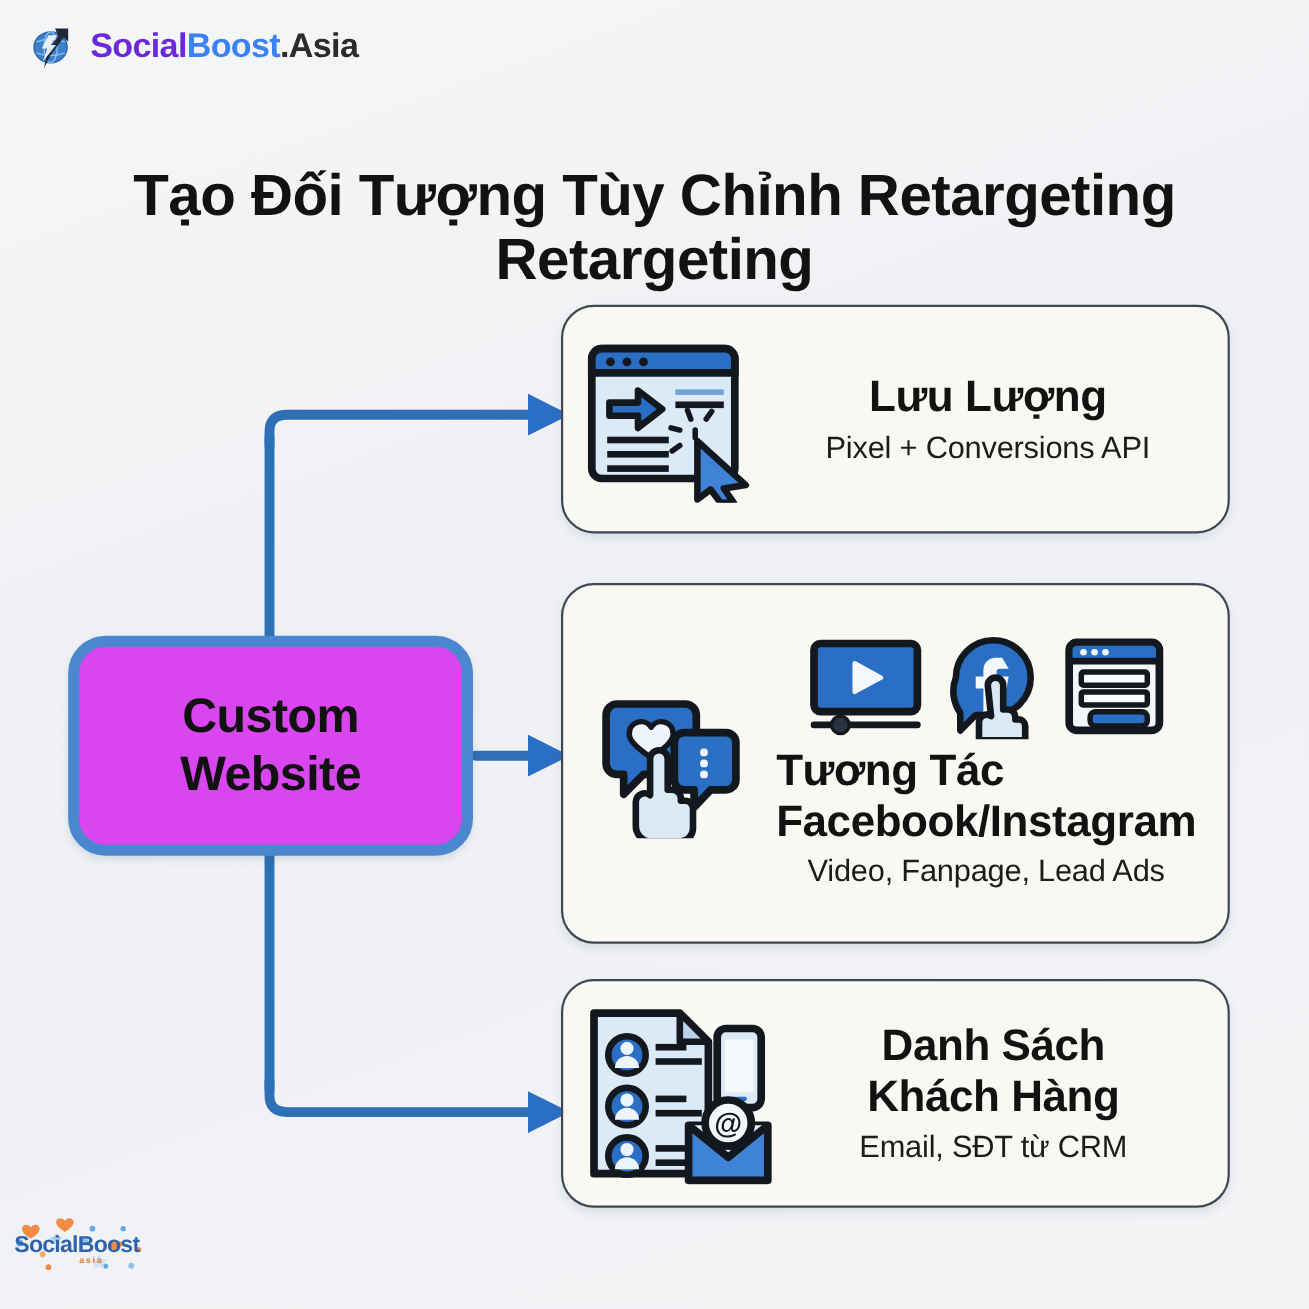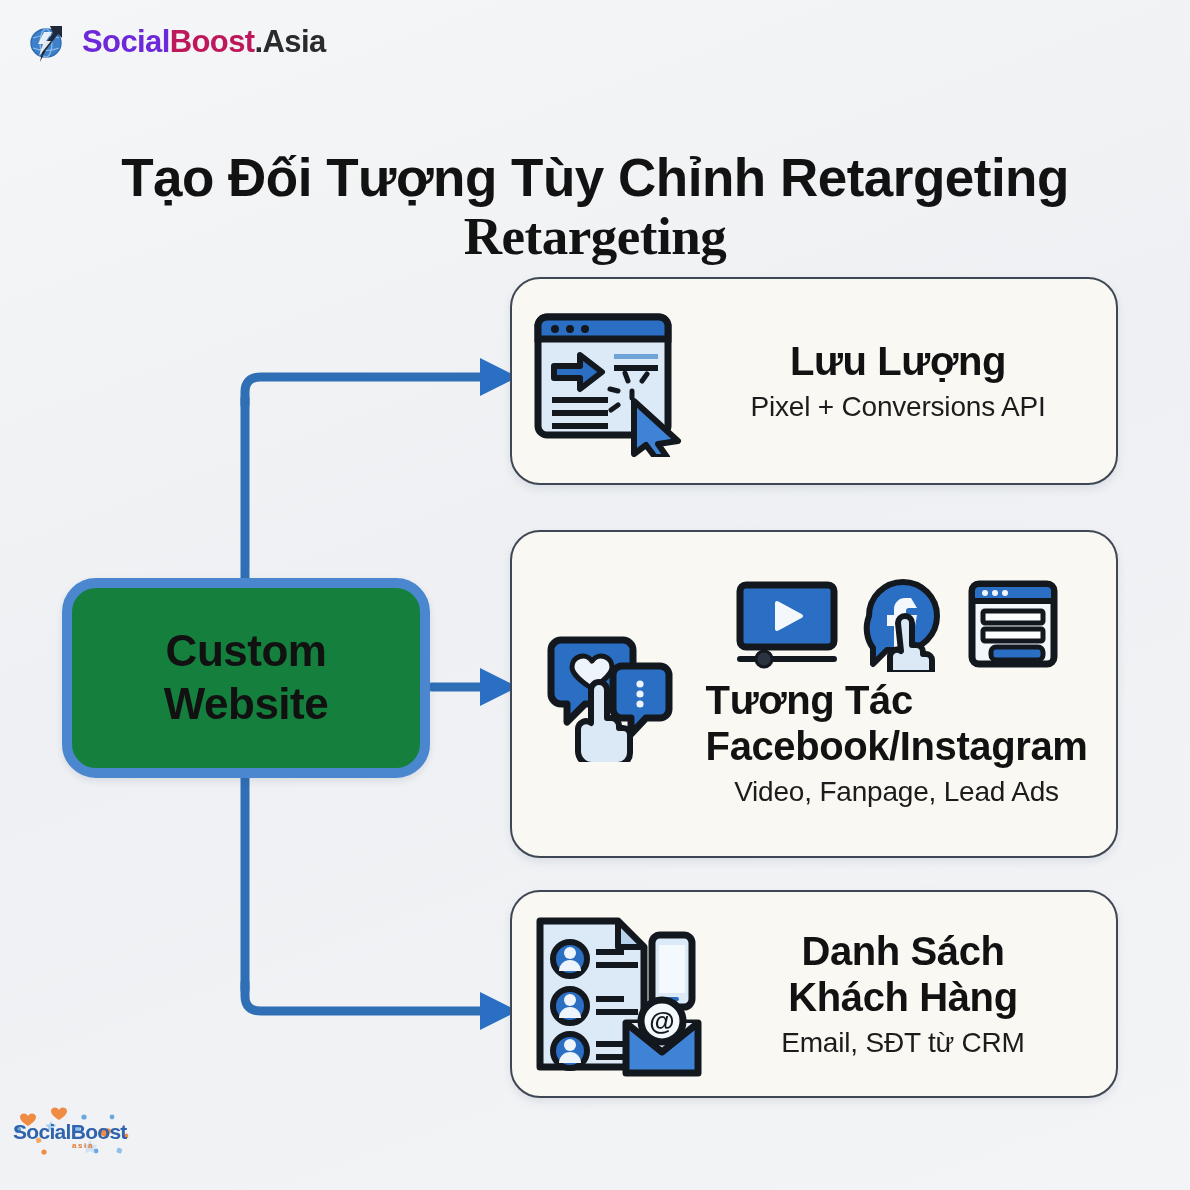--- a/index.html
+++ b/index.html
@@ -26,58 +26,58 @@
   }
   #brand-header .mark { width: 44px; height: 44px; display:block; }
   #brand-header .wordmark {
     font-size: 31px;
     font-weight: 700;
     letter-spacing: -0.6px;
     white-space: nowrap;
     font-family: "Liberation Sans", sans-serif;
   }
   .wm-social { color: #6d28d9; }
-  .wm-boost  { color: #be185d; }
+  .wm-boost  { color: #3b82f6; }
   .wm-asia   { color: #2b2b2b; }
 
   
   #page-title {
     position: absolute;
     left: 0; right: 0;
     top: 112px;
     text-align: center;
     color: #121212;
     font-weight: 700;
     font-size: 53px;
     line-height: 1.12;
     letter-spacing: -0.5px;
     padding: 0 60px;
     box-sizing: border-box;
   }
-  #page-title .line2 { display: block; font-family: Liberation Serif, serif; }
+  #page-title .line2 { display: block; }
 
   
   #connectors {
     position: absolute;
     left: 0; top: 0;
     width: 1190px; height: 1190px;
     pointer-events: none;
   }
 
   
   #custom-audience {
     position: absolute;
     left: 62px;
     top: 578px;
     width: 368px;
     height: 200px;
     box-sizing: border-box;
     border: 10px solid #4a87cf;
     border-radius: 34px;
-    background: #15803d;
+    background: #d946ef;
     display: flex;
     align-items: center;
     justify-content: center;
     box-shadow: 0 3px 7px rgba(60,80,110,0.13);
   }
   #custom-audience .ca-text {
     text-align: center;
     font-size: 44px;
     font-weight: 700;
     line-height: 1.2;

